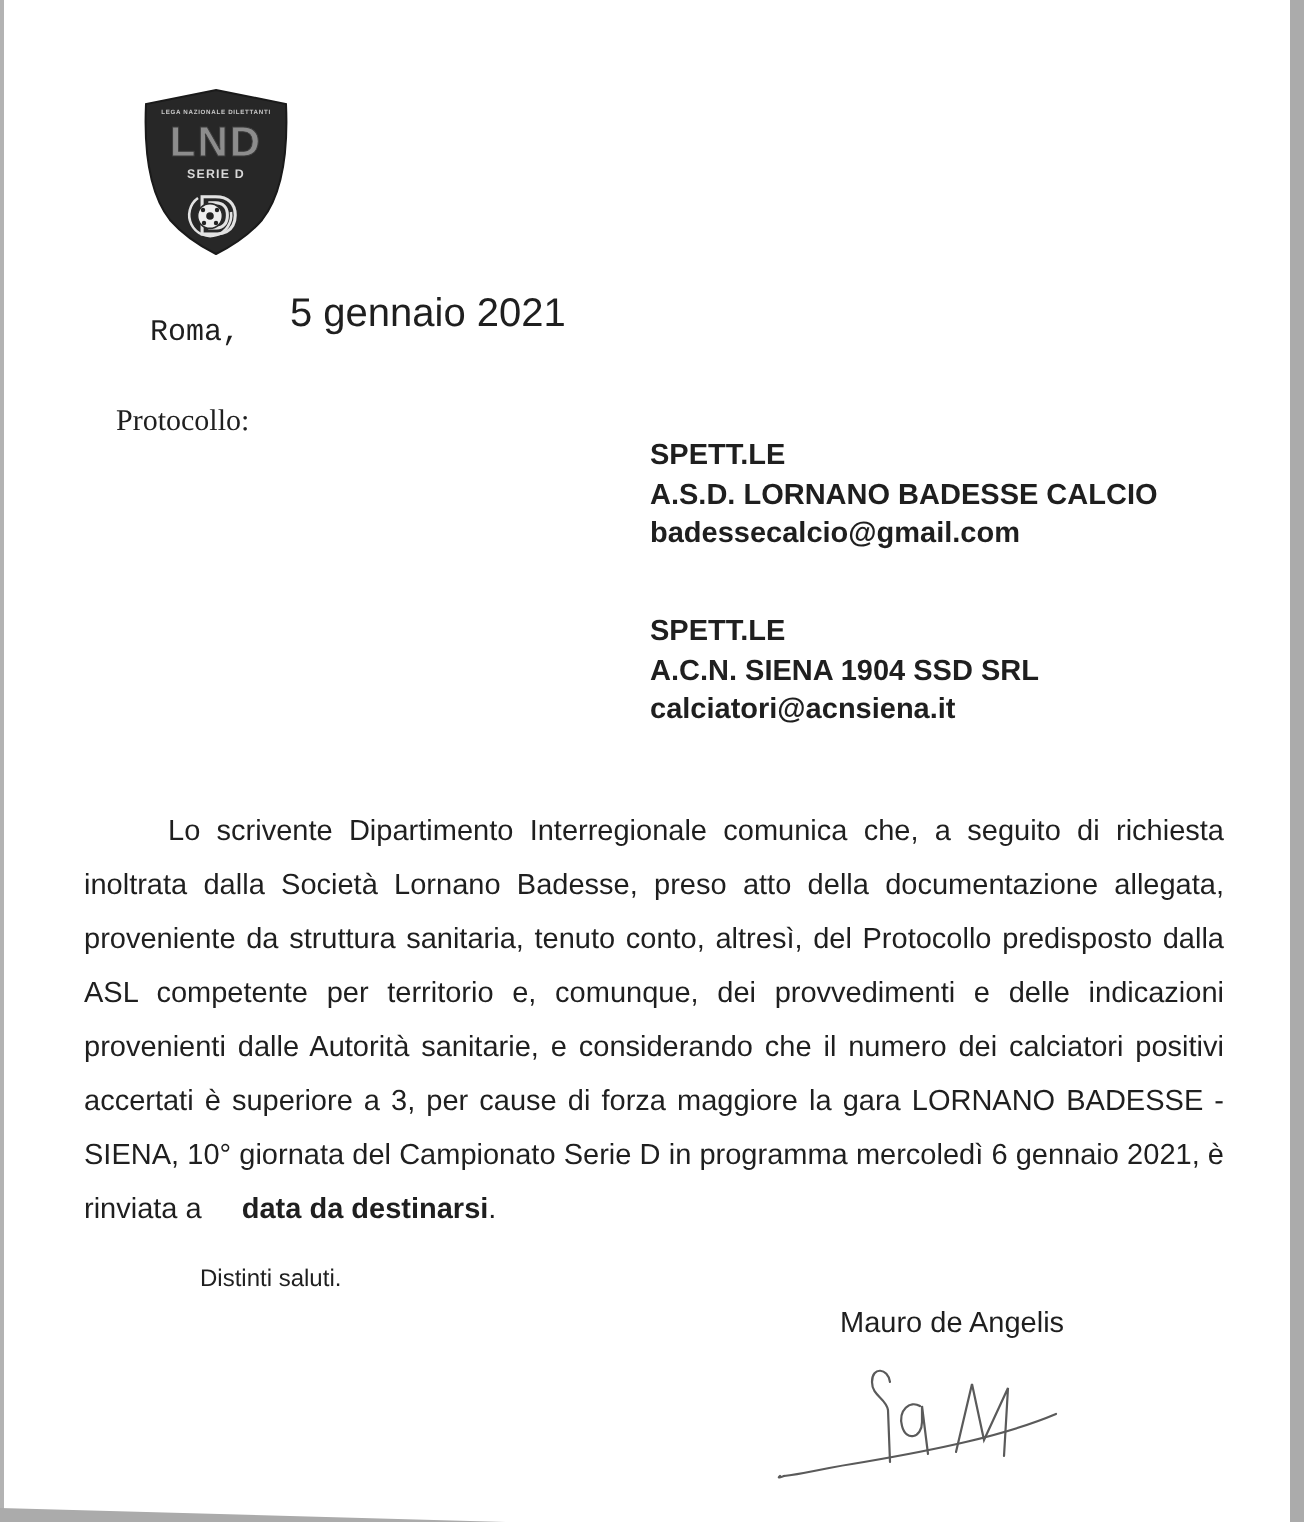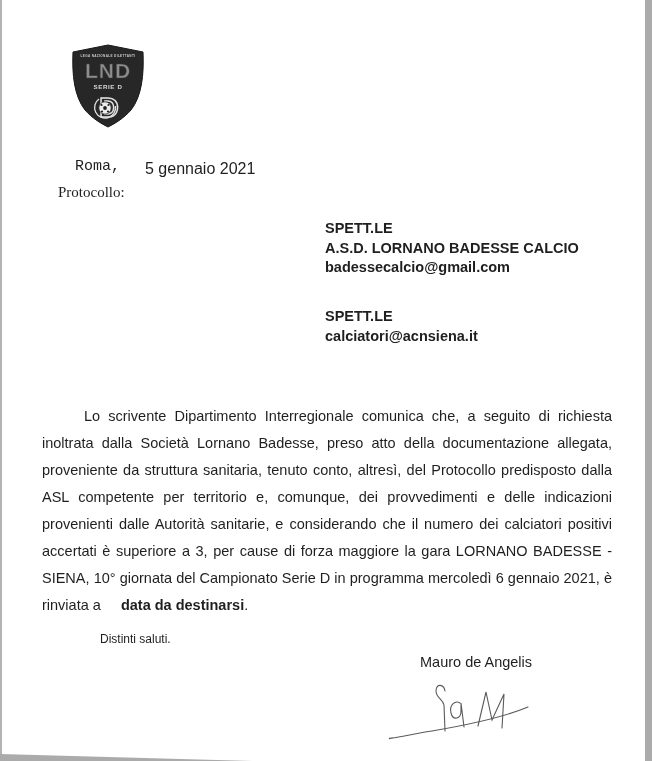--- a/index.html
+++ b/index.html
@@ -10,22 +10,22 @@
   .abs{position:absolute;}
   
   .edge-left{left:0;top:0;width:2px;height:761px;background:#b3b3b3;}
   .edge-right{left:645px;top:0;width:7px;height:761px;background:#ababab;}
   .corner-wedge{left:0;top:754px;width:253px;height:7px;background:#ababab;
     clip-path:polygon(0 0,100% 100%,0 100%);}
   
   .logo{left:69px;top:44px;width:78px;height:84px;}
   
   .city{left:58px;top:158px;font-family:Liberation Mono, monospace;font-size:15px;margin-left:17px;}
-  .date{left:145px;top:160px;font-size:16px;}
-  .protocol{left:58px;top:184px;font-family:"Liberation Serif", serif;font-size:15px;}
+  .date{left:145px;top:146px;font-size:20px;}
+  .protocol{left:58px;top:203px;font-family:"Liberation Serif", serif;font-size:15px;}
   
   .recipient{left:325px;width:300px;font-size:14.5px;line-height:19.5px;}
   .recipient-1{top:219px;}
   .recipient-2{top:307px;}
   .recipient div{white-space:nowrap;font-weight:bold;}
   
   .body-par{left:42px;top:403px;width:570px;font-size:14.5px;line-height:27px;
     text-align:justify;text-indent:42px;margin:0;}
   .closing{left:100px;top:595px;font-size:12px;margin-top:37px;}
   
@@ -59,20 +59,21 @@
 <span class="abs date">5 gennaio 2021</span>
 <span class="abs protocol">Protocollo:</span>
 
 <div class="abs recipient recipient-1">
   <div>SPETT.LE</div>
   <div>A.S.D. LORNANO BADESSE CALCIO</div>
   <div>badessecalcio@gmail.com</div>
 </div>
 <div class="abs recipient recipient-2">
   <div>SPETT.LE</div>
+  <div>A.C.N. SIENA 1904 SSD SRL</div>
   <div>calciatori@acnsiena.it</div>
 </div>
 
 <p class="abs body-par"><span>Lo scrivente Dipartimento Interregionale comunica che, a seguito di richiesta inoltrata dalla Società Lornano Badesse, preso atto della documentazione allegata, proveniente da struttura sanitaria, tenuto conto, altresì, del Protocollo predisposto dalla ASL competente per territorio e, comunque, dei provvedimenti e delle indicazioni provenienti dalle Autorità sanitarie, e considerando che il numero dei calciatori positivi accertati è superiore a 3, per cause di forza maggiore la gara LORNANO BADESSE - SIENA, 10° giornata del Campionato Serie D in programma mercoledì 6 gennaio 2021, è rinviata a </span><strong>data da destinarsi</strong><span>.</span></p>
 
 <span class="abs closing">Distinti saluti.</span>
 
 <div class="abs sig-block">
   <div>Mauro de Angelis</div>
 </div>

